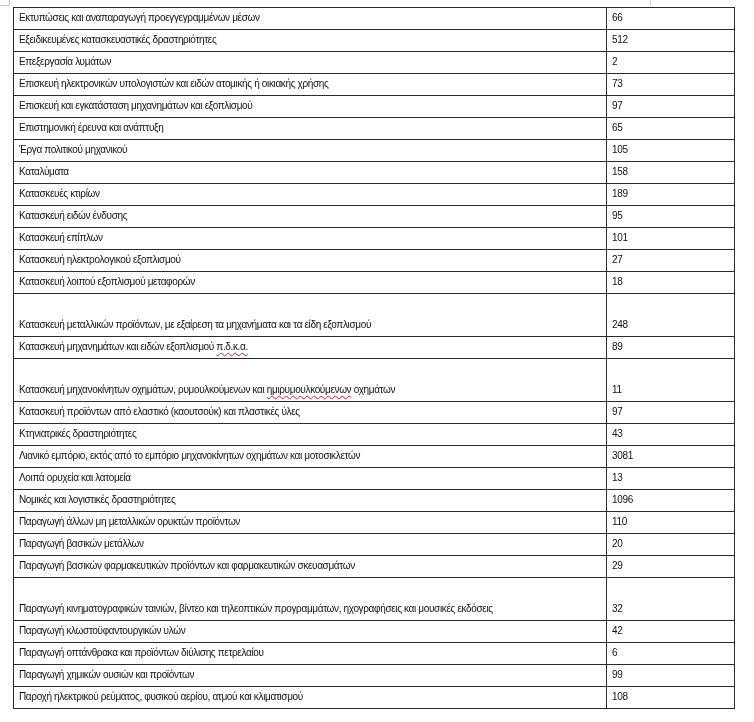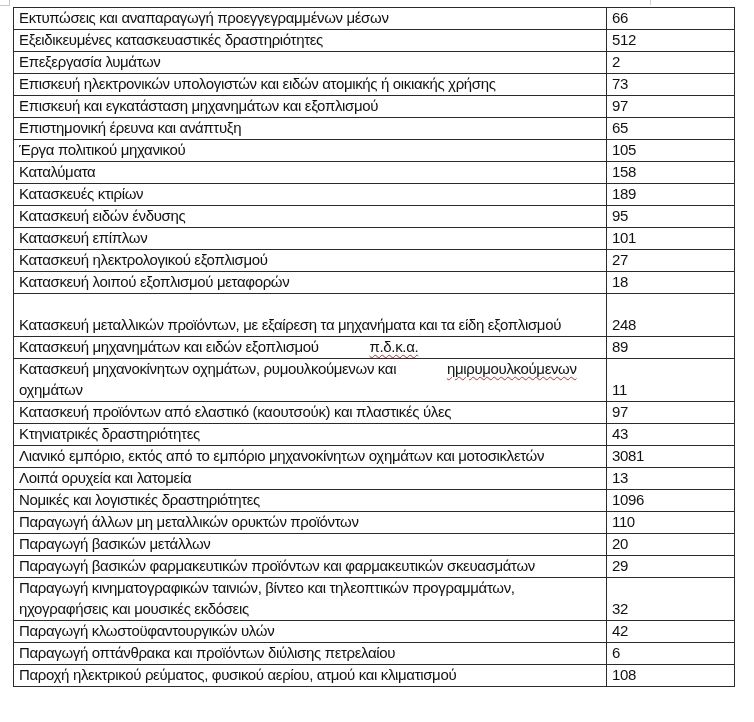--- a/index.html
+++ b/index.html
@@ -5,26 +5,26 @@
   html, body { margin: 0; padding: 0; background: #ffffff; }
   body { width: 754px; height: 722px; position: relative; overflow: hidden;
          font-family: "Liberation Sans", sans-serif; color: #111; }
   .corner-mark { position: absolute; left: 0; top: 0; width: 9px; height: 5px;
                  border-right: 1px solid #c8c8c8; border-bottom: 1px solid #c8c8c8; }
   .top-mark { position: absolute; left: 650px; top: 0; width: 1px; height: 5px; background: #d0d0d0; }
   table { position: absolute; left: 13px; top: 7px; border-collapse: collapse;
           width: 721px; table-layout: fixed; }
   col.c1 { width: 593px; }
   col.c2 { width: 128px; }
-  td { border: 1px solid #2b2b2b; font-size: 15px; line-height: 20.8px;
+  td { border: 1px solid #2b2b2b; font-size: 10px; line-height: 20.8px;
        padding: 0 5px; vertical-align: bottom; letter-spacing: -0.35px; }
   td.num { padding-right: 6px; }
   tr.single td { height: 21px; }
   tr.double td { height: 42px; }
-  .spell { text-decoration: underline wavy #d02020; text-decoration-thickness: 1px; text-underline-offset: 2px; margin-left: 47px; }
+  .spell { text-decoration: underline wavy #d02020; text-decoration-thickness: 1px; text-underline-offset: 2px; }
 </style>
 </head>
 <body>
 
 <div class="corner-mark"></div>
 <div class="top-mark"></div>
 
 <table>
   <colgroup>
       <col class="c1">
@@ -133,17 +133,21 @@
       </tr>
       <tr class="single">
         <td>Παραγωγή κλωστοϋφαντουργικών υλών</td>
         <td class="num">42</td>
       </tr>
       <tr class="single">
         <td>Παραγωγή οπτάνθρακα και προϊόντων διύλισης πετρελαίου</td>
         <td class="num">6</td>
       </tr>
       <tr class="single">
+        <td>Παραγωγή χημικών ουσιών και προϊόντων</td>
+        <td class="num">99</td>
+      </tr>
+      <tr class="single">
         <td>Παροχή ηλεκτρικού ρεύματος, φυσικού αερίου, ατμού και κλιματισμού</td>
         <td class="num">108</td>
       </tr>
     </tbody>
 </table>
 
 </body></html>

